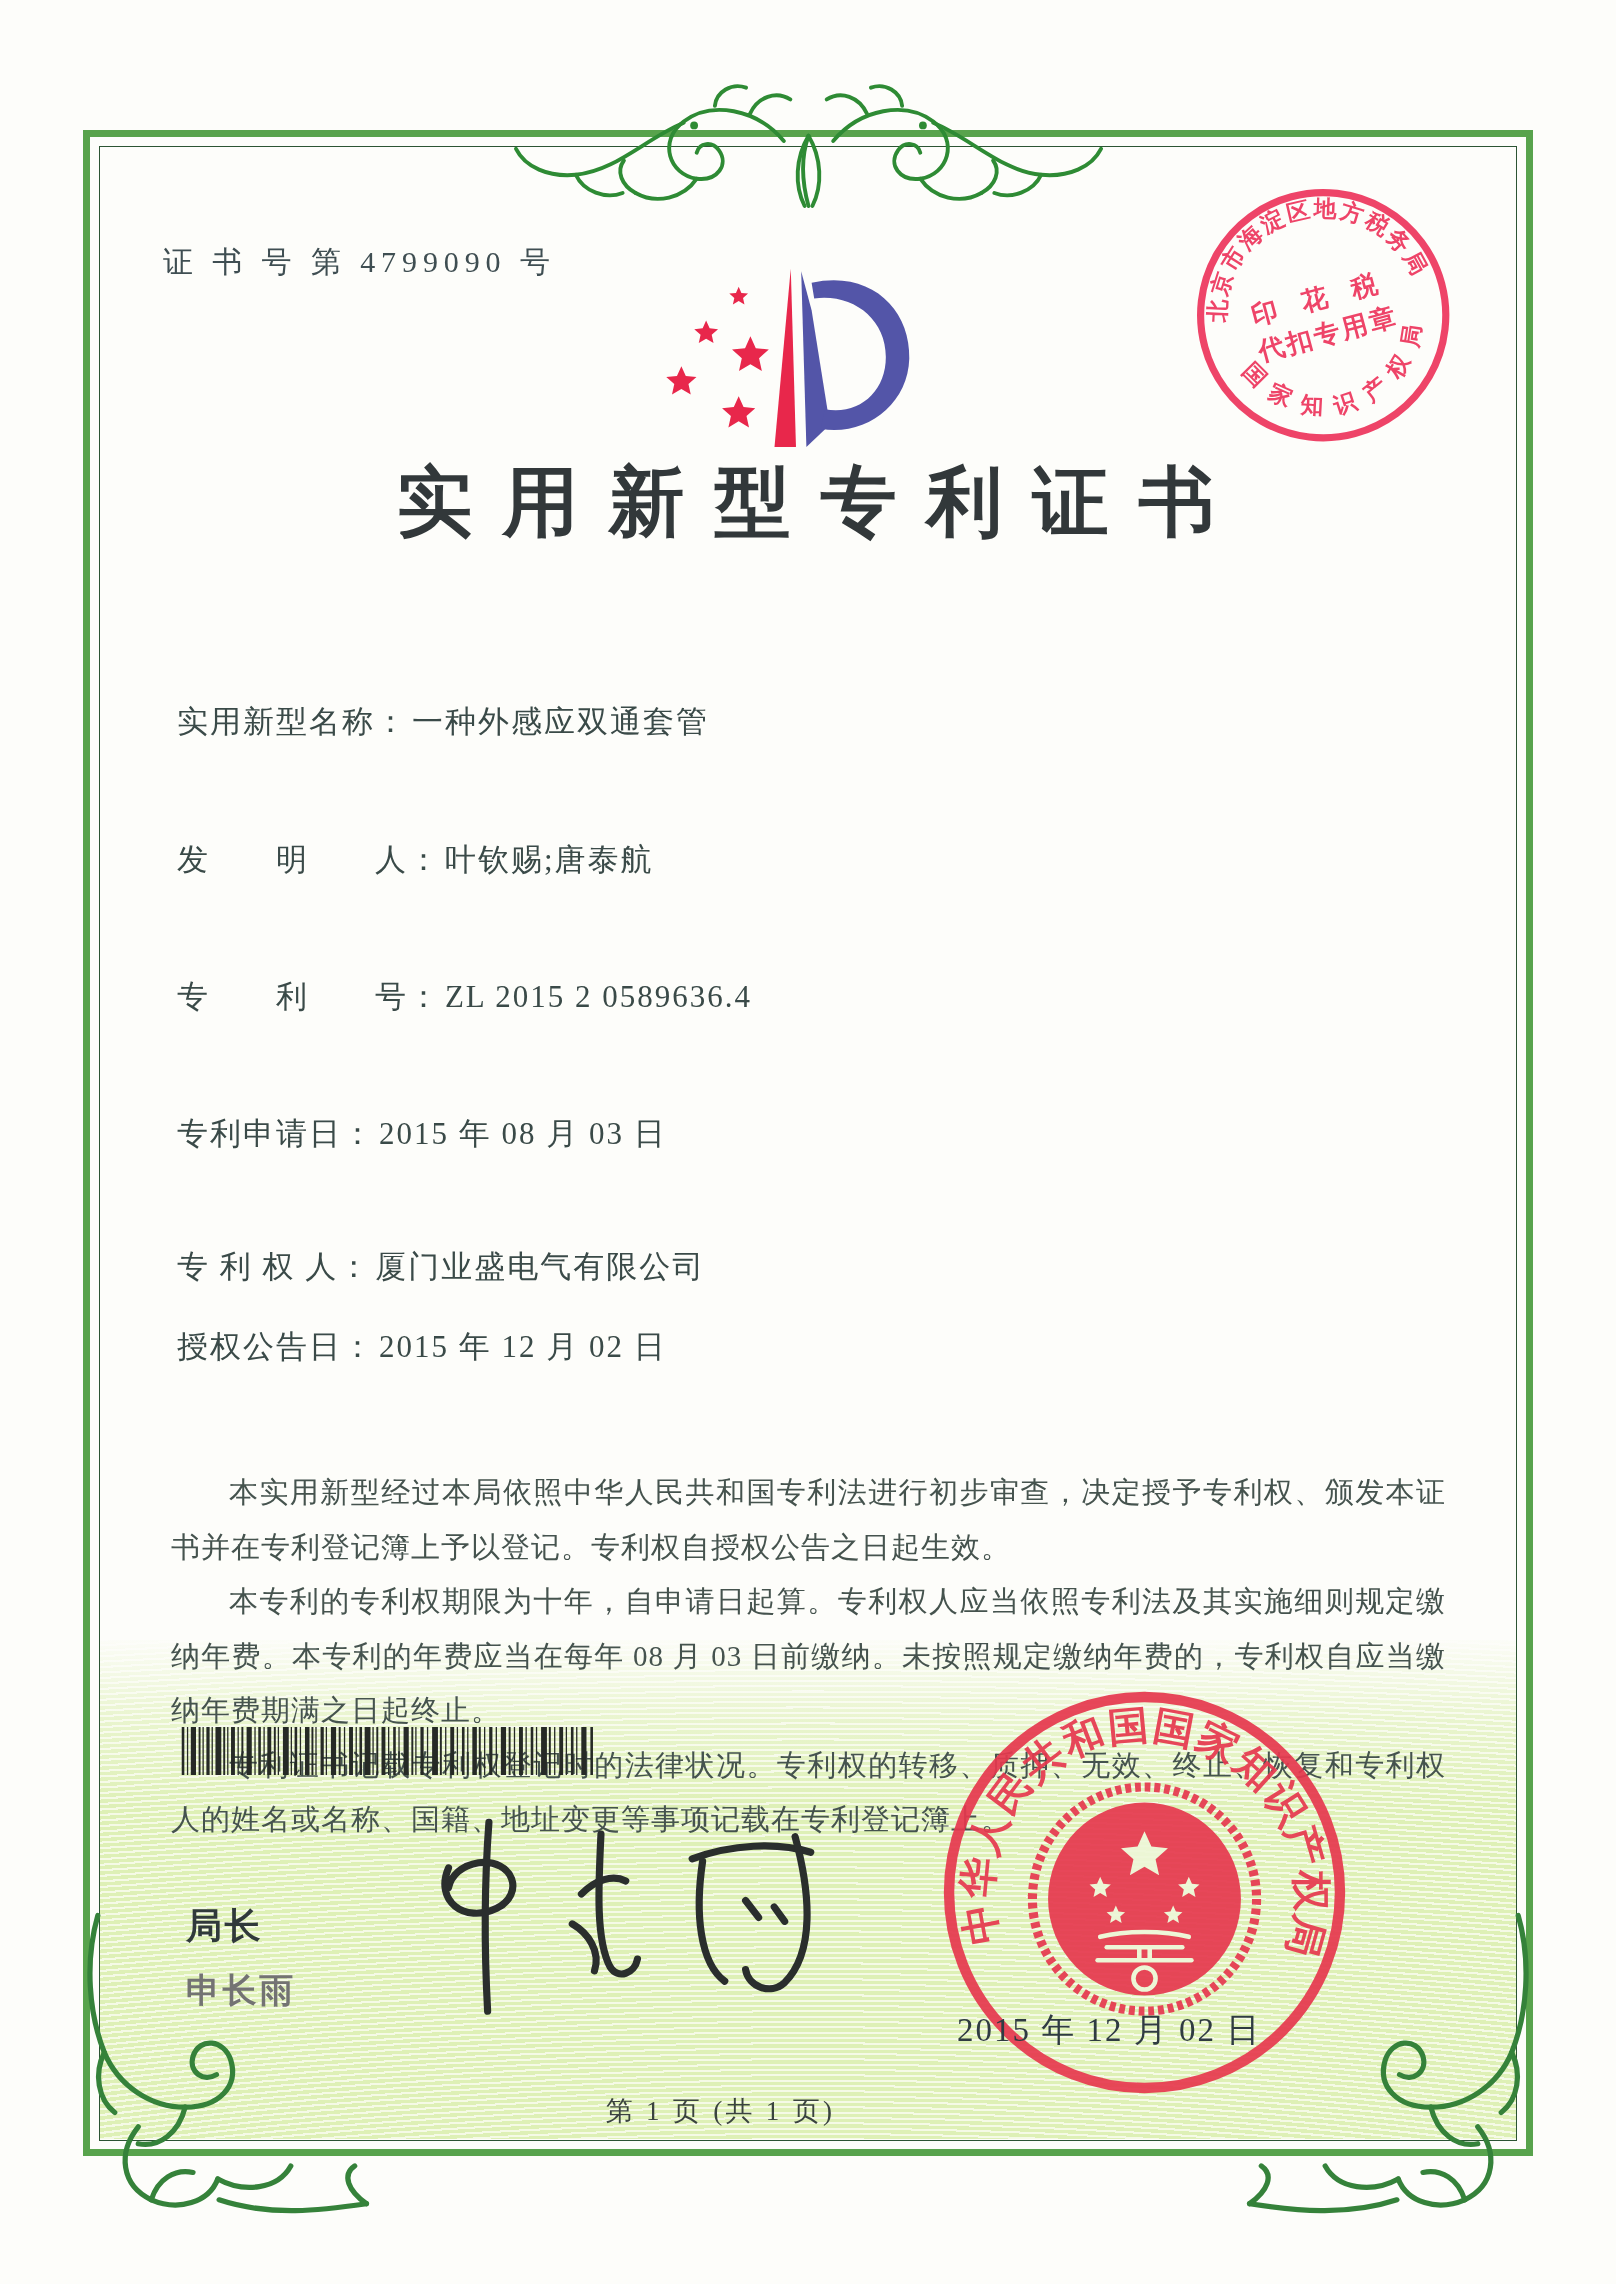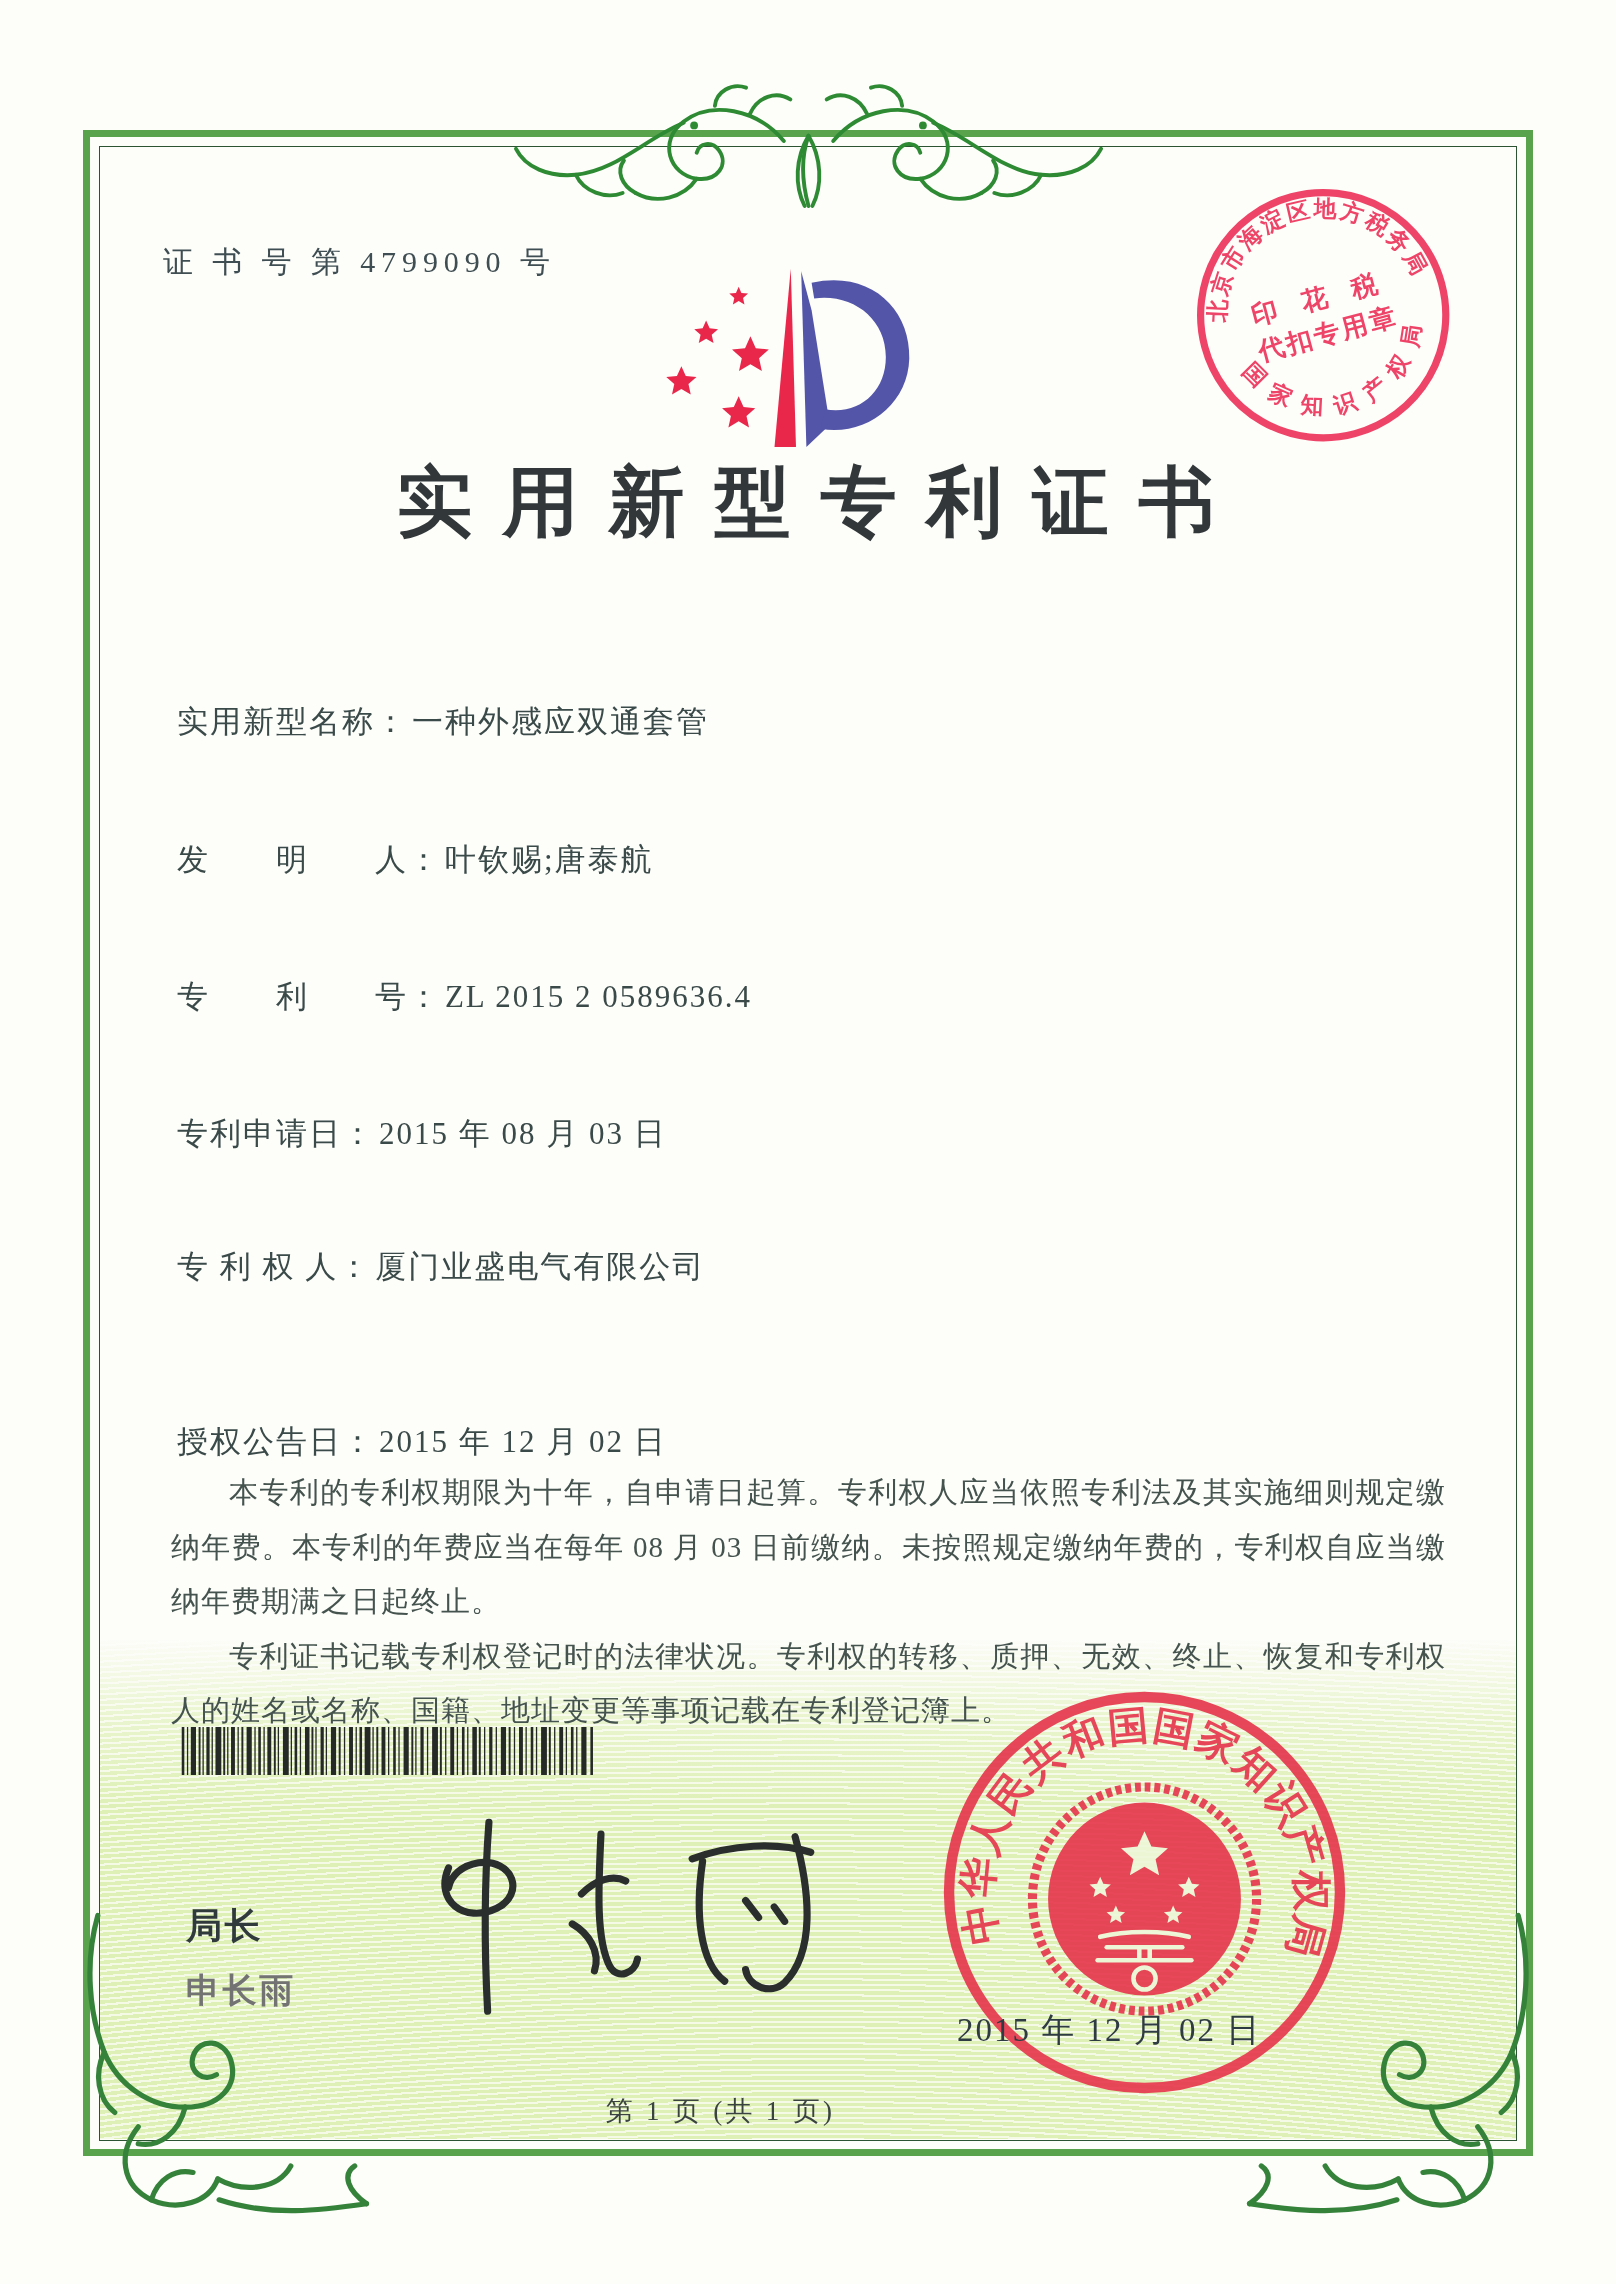--- a/index.html
+++ b/index.html
@@ -173,25 +173,26 @@
   </div>
   <div class="field-row" style="top:976px">
     <span>专　　利　　号：</span><span class="val">ZL 2015 2 0589636.4</span>
   </div>
   <div class="field-row" style="top:1113px">
     <span>专利申请日：</span><span class="val">2015 年 08 月 03 日</span>
   </div>
   <div class="field-row" style="top:1246px">
     <span>专 利 权 人：</span><span class="val">厦门业盛电气有限公司</span>
   </div>
-  <div class="field-row" style="top:1421px">
+  <div class="field-row" style="top:1326px">
     <span>授权公告日：</span><span class="val">2015 年 12 月 02 日</span>
   </div>
 
   <div class="paragraphs">
+    <p>本实用新型经过本局依照中华人民共和国专利法进行初步审查，决定授予专利权、颁发本证书并在专利登记簿上予以登记。专利权自授权公告之日起生效。</p>
     <p>本专利的专利权期限为十年，自申请日起算。专利权人应当依照专利法及其实施细则规定缴纳年费。本专利的年费应当在每年 08 月 03 日前缴纳。未按照规定缴纳年费的，专利权自应当缴纳年费期满之日起终止。</p>
     <p>专利证书记载专利权登记时的法律状况。专利权的转移、质押、无效、终止、恢复和专利权人的姓名或名称、国籍、地址变更等事项记载在专利登记簿上。</p>
   </div>
 
   <svg class="barcode-svg" width="414" height="48" viewBox="0 0 636 74">
     <path fill="#262a26" d="M0 0h4v74h-4z M8 0h2v74h-2z M14 0h8v74h-8z M26 0h3v74h-3z M32 0h2v74h-2z M38 0h5v74h-5z M46 0h2v74h-2z M52 0h9v74h-9z M64 0h3v74h-3z M70 0h2v74h-2z M76 0h6v74h-6z M86 0h2v74h-2z M92 0h3v74h-3z M100 0h8v74h-8z M112 0h2v74h-2z M118 0h4v74h-4z M126 0h2v74h-2z M132 0h6v74h-6z M142 0h3v74h-3z M148 0h2v74h-2z M156 0h9v74h-9z M168 0h2v74h-2z M174 0h4v74h-4z M182 0h2v74h-2z M190 0h7v74h-7z M200 0h3v74h-3z M206 0h2v74h-2z M214 0h5v74h-5z M222 0h2v74h-2z M230 0h8v74h-8z M242 0h3v74h-3z M250 0h2v74h-2z M258 0h6v74h-6z M268 0h2v74h-2z M274 0h4v74h-4z M282 0h9v74h-9z M294 0h2v74h-2z M300 0h3v74h-3z M308 0h6v74h-6z M318 0h2v74h-2z M326 0h4v74h-4z M334 0h2v74h-2z M342 0h8v74h-8z M354 0h3v74h-3z M360 0h2v74h-2z M368 0h5v74h-5z M378 0h2v74h-2z M386 0h9v74h-9z M398 0h3v74h-3z M406 0h2v74h-2z M414 0h6v74h-6z M424 0h2v74h-2z M432 0h4v74h-4z M440 0h2v74h-2z M448 0h7v74h-7z M458 0h3v74h-3z M466 0h2v74h-2z M474 0h5v74h-5z M484 0h2v74h-2z M492 0h8v74h-8z M504 0h3v74h-3z M512 0h2v74h-2z M520 0h6v74h-6z M530 0h2v74h-2z M538 0h4v74h-4z M546 0h2v74h-2z M554 0h9v74h-9z M566 0h3v74h-3z M574 0h2v74h-2z M582 0h6v74h-6z M592 0h2v74h-2z M600 0h4v74h-4z M608 0h2v74h-2z M616 0h8v74h-8z M630 0h4v74h-4z"></path>
   </svg>
 
   <div class="commissioner-title">局长</div>
   <div class="commissioner-name">申长雨</div>

